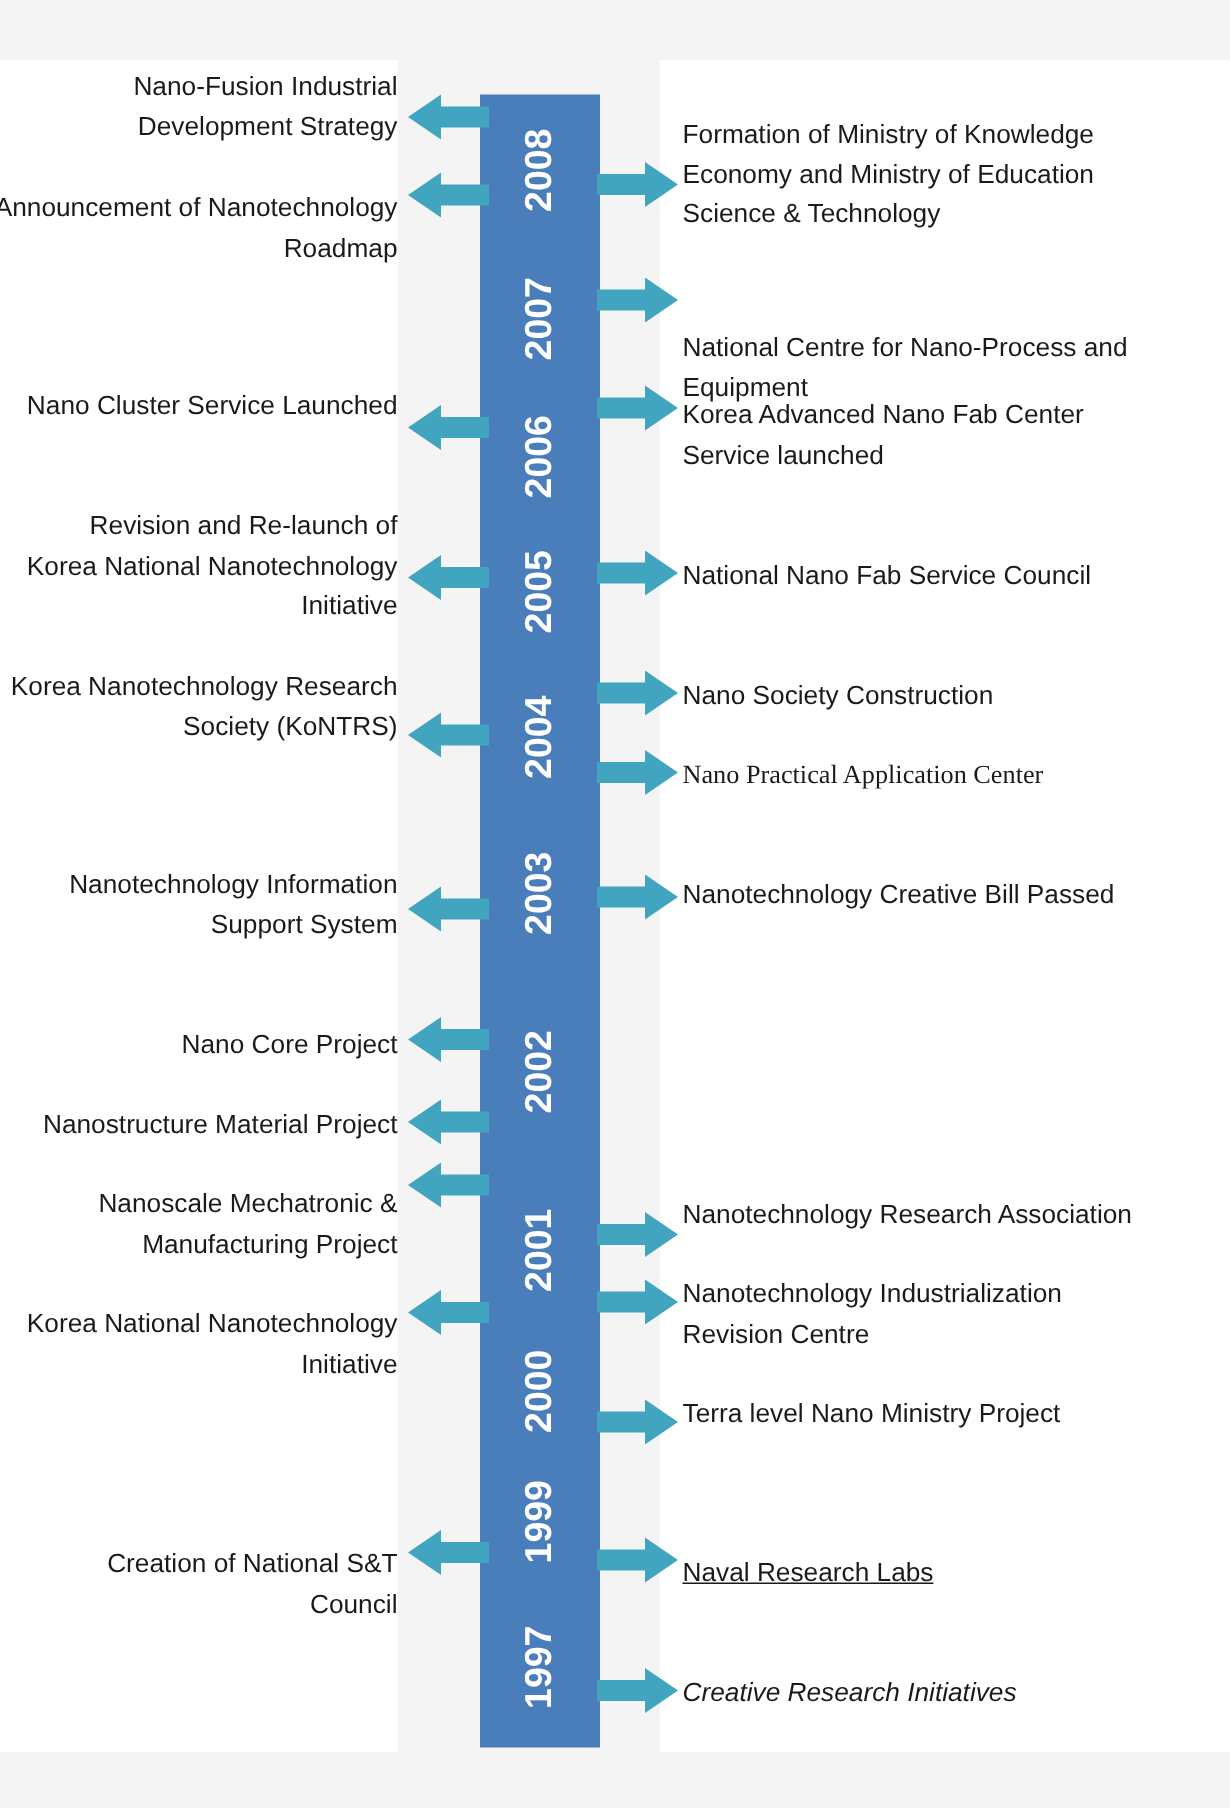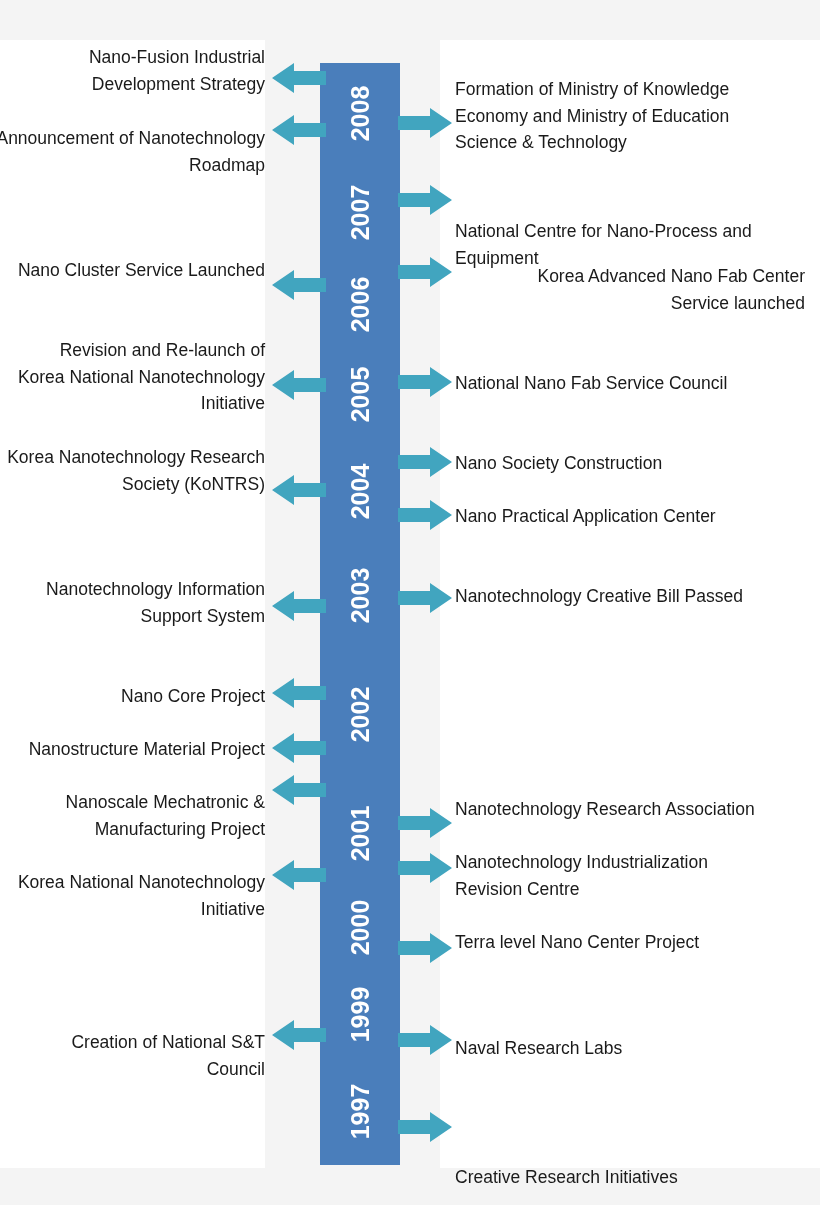--- a/index.html
+++ b/index.html
@@ -190,40 +190,40 @@
           <path d="M0 8 L32 8 L32 0 L54 15 L32 30 L32 22 L0 22 Z" fill="#41a5bf"></path>
         </svg>
       </div>
       <div class="event right" style="top: 183px; margin-top: 35px;">National Centre for Nano-Process and
 Equipment</div>
       <div class="arrow" style="left: 398px; top: 185px;">
         <svg viewBox="0 0 54 30">
           <path d="M0 8 L32 8 L32 0 L54 15 L32 30 L32 22 L0 22 Z" fill="#41a5bf"></path>
         </svg>
       </div>
-      <div class="event right" style="top: 263px; text-align: right;">Korea Advanced Nano Fab Center
+      <div class="event right" style="top: 263px;">Korea Advanced Nano Fab Center
 Service launched</div>
       <div class="arrow" style="left: 398px; top: 257px;">
         <svg viewBox="0 0 54 30">
           <path d="M0 8 L32 8 L32 0 L54 15 L32 30 L32 22 L0 22 Z" fill="#41a5bf"></path>
         </svg>
       </div>
       <div class="event right" style="top: 370px;">National Nano Fab Service Council</div>
       <div class="arrow" style="left: 398px; top: 367px;">
         <svg viewBox="0 0 54 30">
           <path d="M0 8 L32 8 L32 0 L54 15 L32 30 L32 22 L0 22 Z" fill="#41a5bf"></path>
         </svg>
       </div>
       <div class="event right" style="top: 450px;">Nano Society Construction</div>
       <div class="arrow" style="left: 398px; top: 447px;">
         <svg viewBox="0 0 54 30">
           <path d="M0 8 L32 8 L32 0 L54 15 L32 30 L32 22 L0 22 Z" fill="#41a5bf"></path>
         </svg>
       </div>
-      <div class="event right" style="top: 503px;">Nano Practical Application Center</div>
+      <div class="event right" style="top: 503px; font-family: Liberation Serif, serif;">Nano Practical Application Center</div>
       <div class="arrow" style="left: 398px; top: 500px;">
         <svg viewBox="0 0 54 30">
           <path d="M0 8 L32 8 L32 0 L54 15 L32 30 L32 22 L0 22 Z" fill="#41a5bf"></path>
         </svg>
       </div>
       <div class="event right" style="top: 583px;">Nanotechnology Creative Bill Passed</div>
       <div class="arrow" style="left: 398px; top: 583px;">
         <svg viewBox="0 0 54 30">
           <path d="M0 8 L32 8 L32 0 L54 15 L32 30 L32 22 L0 22 Z" fill="#41a5bf"></path>
         </svg>
@@ -234,33 +234,33 @@
           <path d="M0 8 L32 8 L32 0 L54 15 L32 30 L32 22 L0 22 Z" fill="#41a5bf"></path>
         </svg>
       </div>
       <div class="event right" style="top: 849px;">Nanotechnology Industrialization
 Revision Centre</div>
       <div class="arrow" style="left: 398px; top: 853px;">
         <svg viewBox="0 0 54 30">
           <path d="M0 8 L32 8 L32 0 L54 15 L32 30 L32 22 L0 22 Z" fill="#41a5bf"></path>
         </svg>
       </div>
-      <div class="event right" style="top: 929px;">Terra level Nano Center Project</div>
+      <div class="event right" style="top: 929px;">Terra level Nano Ministry Project</div>
       <div class="arrow" style="left: 398px; top: 933px;">
         <svg viewBox="0 0 54 30">
           <path d="M0 8 L32 8 L32 0 L54 15 L32 30 L32 22 L0 22 Z" fill="#41a5bf"></path>
         </svg>
       </div>
-      <div class="event right" style="top: 1035px;">Naval Research Labs</div>
+      <div class="event right" style="top: 1035px; text-decoration: underline;">Naval Research Labs</div>
       <div class="arrow" style="left: 398px; top: 1025px;">
         <svg viewBox="0 0 54 30">
           <path d="M0 8 L32 8 L32 0 L54 15 L32 30 L32 22 L0 22 Z" fill="#41a5bf"></path>
         </svg>
       </div>
-      <div class="event right" style="top: 1164px;">Creative Research Initiatives</div>
+      <div class="event right" style="top: 1115px; font-style: italic;">Creative Research Initiatives</div>
       <div class="arrow" style="left: 398px; top: 1112px;">
         <svg viewBox="0 0 54 30">
           <path d="M0 8 L32 8 L32 0 L54 15 L32 30 L32 22 L0 22 Z" fill="#41a5bf"></path>
         </svg>
       </div>
     </div>
 
 </div>
 
 </body></html>

